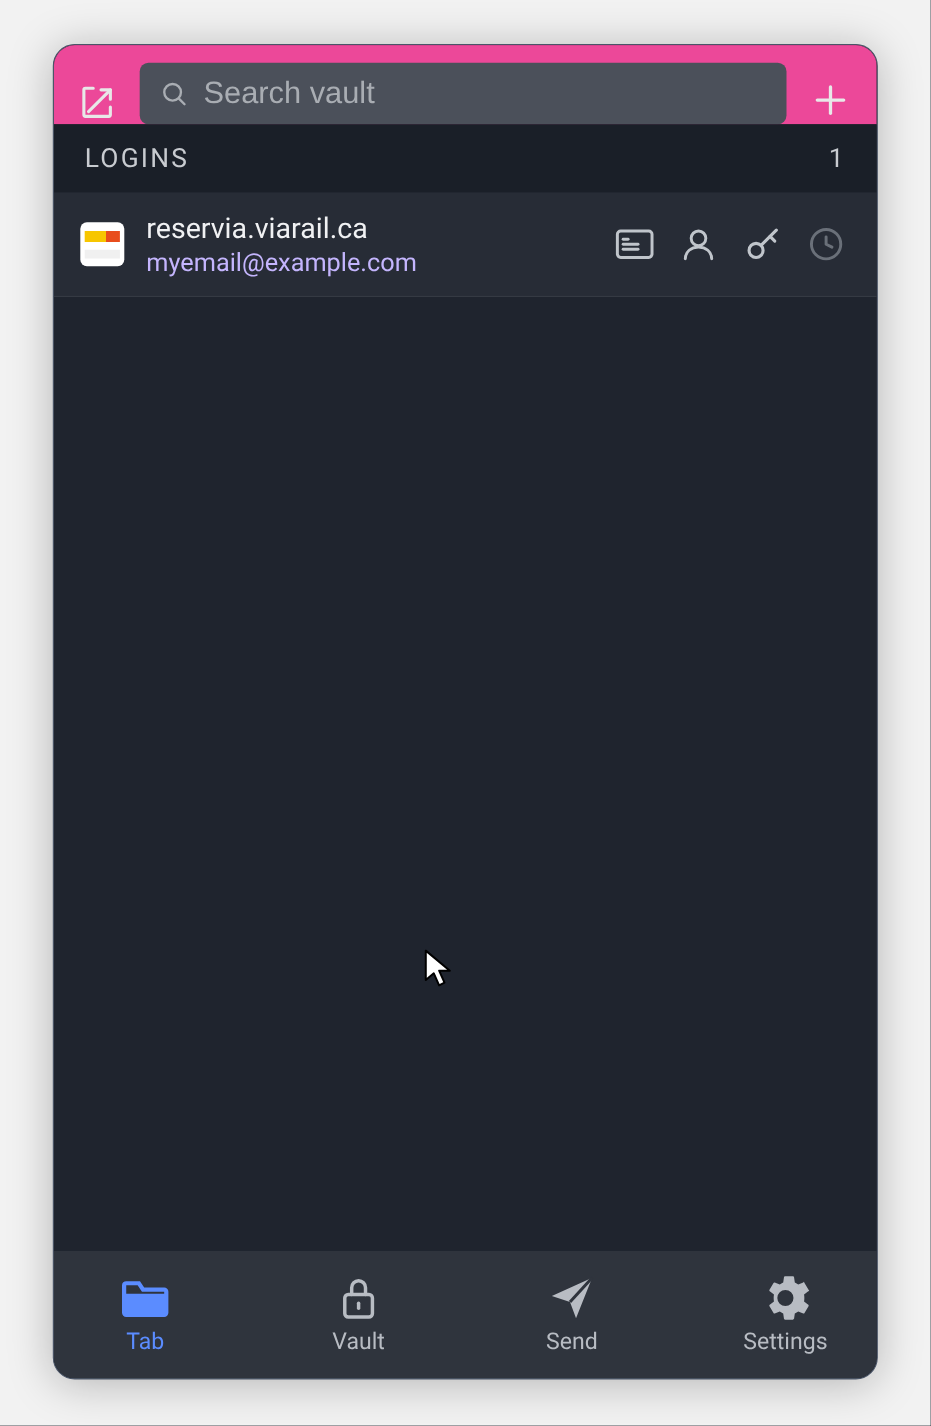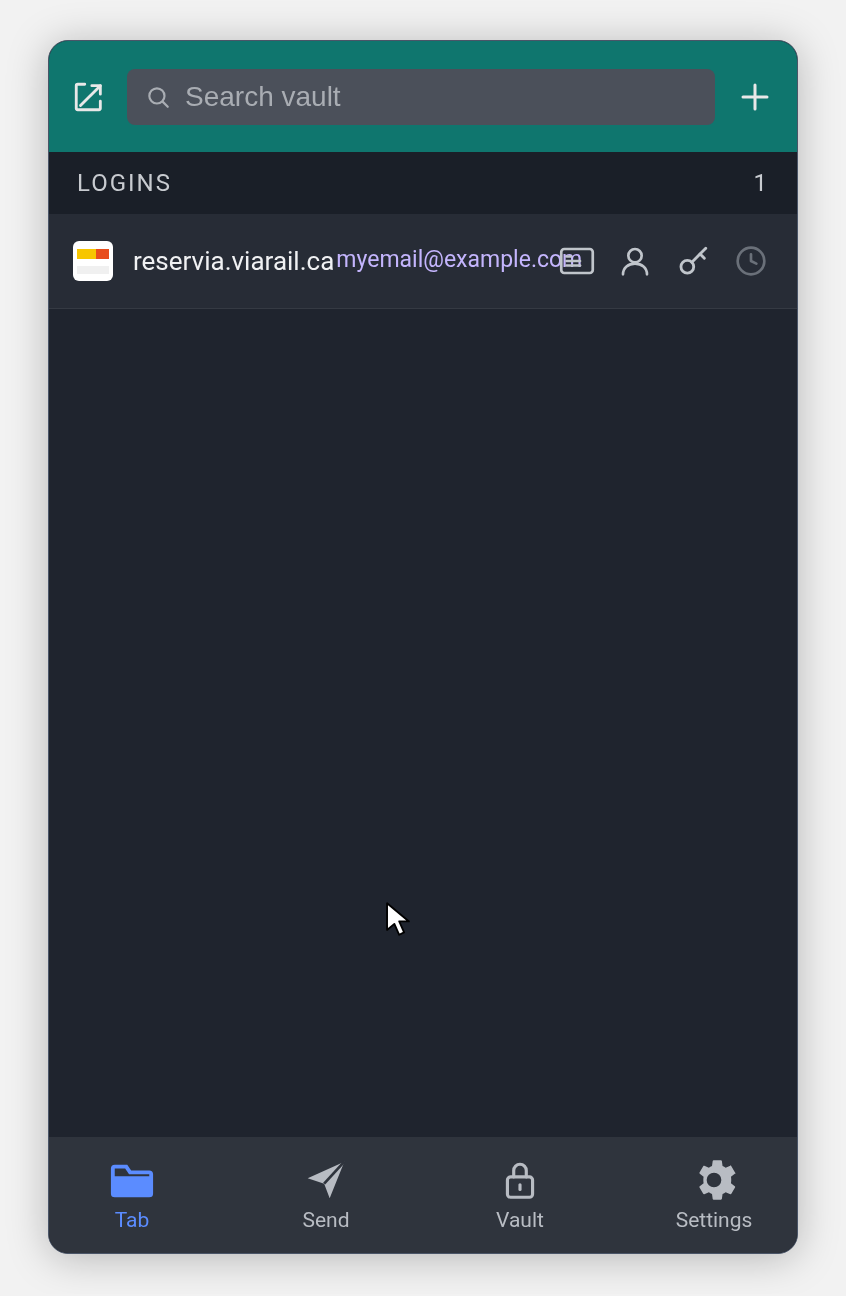--- a/index.html
+++ b/index.html
@@ -16,24 +16,24 @@
     height: 1214px;
     background: #1f242e;
     border-radius: 20px;
     border: 1px solid #4a5568;
     box-shadow: 0 4px 40px rgba(0,0,0,0.25);
     display: flex;
     flex-direction: column;
     overflow: hidden;
   }
   .header {
-    height: 111px;
-    background: #0f766e;
-    display: flex;
-    align-items: center;
+    height: 72px;
+    background: #ec4899;
+    display: flex;
+    align-items: flex-end;
     padding: 0 20px;
     gap: 18px;
   }
   .popout-btn {
     width: 40px; height: 40px;
     display: flex; align-items: center; justify-content: center;
     color: #e8e8e8;
   }
   .search-box {
     flex: 1;
@@ -96,21 +96,21 @@
   }
   .login-favicon::after {
     content: "";
     position: absolute;
     left: 4px; right: 4px; bottom: 7px; height: 8px;
     background: #f0f0f0;
   }
   .login-text {
     flex: 1;
     display: flex;
-    flex-direction: row;
+    flex-direction: column;
     gap: 2px;
     min-width: 0;
   }
   .login-title { color: #f0f1f3; font-size: 26px; font-weight: 400; }
   .login-sub { color: #c4b5fd; font-size: 23px; }
   .login-actions {
     display: flex;
     align-items: center;
     gap: 22px;
     color: #c0c5cb;
@@ -253,40 +253,40 @@
       <span class="nav-icon">
         <svg width="46" height="40" viewBox="0 0 24 20" fill="currentColor">
           <path d="M3 3h6l2 3h10a1 1 0 0 1 1 1v10a1 1 0 0 1-1 1H3a1 1 0 0 1-1-1V4a1 1 0 0 1 1-1z" fill="none" stroke="currentColor" stroke-width="2"></path>
           <path d="M2 8h20v9a1 1 0 0 1-1 1H3a1 1 0 0 1-1-1V8z"></path>
         </svg>
       </span>
       <span>Tab</span>
     </div>
     <div class="nav-item">
       <span class="nav-icon">
-        <svg width="44" height="44" viewBox="0 0 24 24" fill="currentColor">
-          <path d="M22 2 L2 11 L11 14 L14 22 Z"></path>
-          <path d="M22 2 L11 14" stroke="#2f343d" stroke-width="1.5"></path>
-        </svg>
-      </span>
-      <span>Send</span>
-    </div>
-    <div class="nav-item">
-      <span class="nav-icon">
         <svg width="38" height="44" viewBox="0 0 24 28" fill="none" stroke="currentColor" stroke-width="2" stroke-linecap="round">
           <rect x="4" y="12" width="16" height="13" rx="2"></rect>
           <path d="M8 12 V8 a4 4 0 0 1 8 0 V12"></path>
           <line x1="12" y1="17" x2="12" y2="20"></line>
         </svg>
       </span>
       <span>Vault</span>
     </div>
     <div class="nav-item">
       <span class="nav-icon">
         <svg width="44" height="44" viewBox="0 0 24 24" fill="currentColor">
+          <path d="M22 2 L2 11 L11 14 L14 22 Z"></path>
+          <path d="M22 2 L11 14" stroke="#2f343d" stroke-width="1.5"></path>
+        </svg>
+      </span>
+      <span>Send</span>
+    </div>
+    <div class="nav-item">
+      <span class="nav-icon">
+        <svg width="44" height="44" viewBox="0 0 24 24" fill="currentColor">
           <path d="M12 8a4 4 0 1 0 0 8 4 4 0 0 0 0-8zm9.4 4c0 .6-.05 1.2-.15 1.75l2.1 1.65c.2.15.25.4.12.63l-2 3.46c-.12.22-.38.3-.6.22l-2.5-1c-.52.4-1.08.73-1.7.98l-.38 2.65c-.4.25-.25.43-.5.43h-4c-.25 0-.46-.18-.5-.43l-.38-2.65a7.68 7.68 0 0 1-1.7-.98l-2.5 1c-.22.08-.48 0-.6-.22l-2-3.46a.5.5 0 0 1 .12-.63l2.1-1.65c-.1-.55-.15-1.15-.15-1.75s.05-1.2.15-1.75l-2.1-1.65a.5.5 0 0 1-.12-.63l2-3.46c.12-.22.38-.3.6-.22l2.5 1c.52-.4 1.08-.73 1.7-.98l.38-2.65c.04-.25.25-.43.5-.43h4c.25 0 .46.18.5.43l.38 2.65c.62.25 1.18.58 1.7.98l2.5-1c.22-.8.48 0 .6.22l2 3.46c.13.22.8.48-.12.63l-2.1 1.65c.1.55.15 1.15.15 1.75z"></path>
           <circle cx="12" cy="12" r="3" fill="#2f343d"></circle>
         </svg>
       </span>
       <span>Settings</span>
     </div>
   </div>
 
 </div>
 

